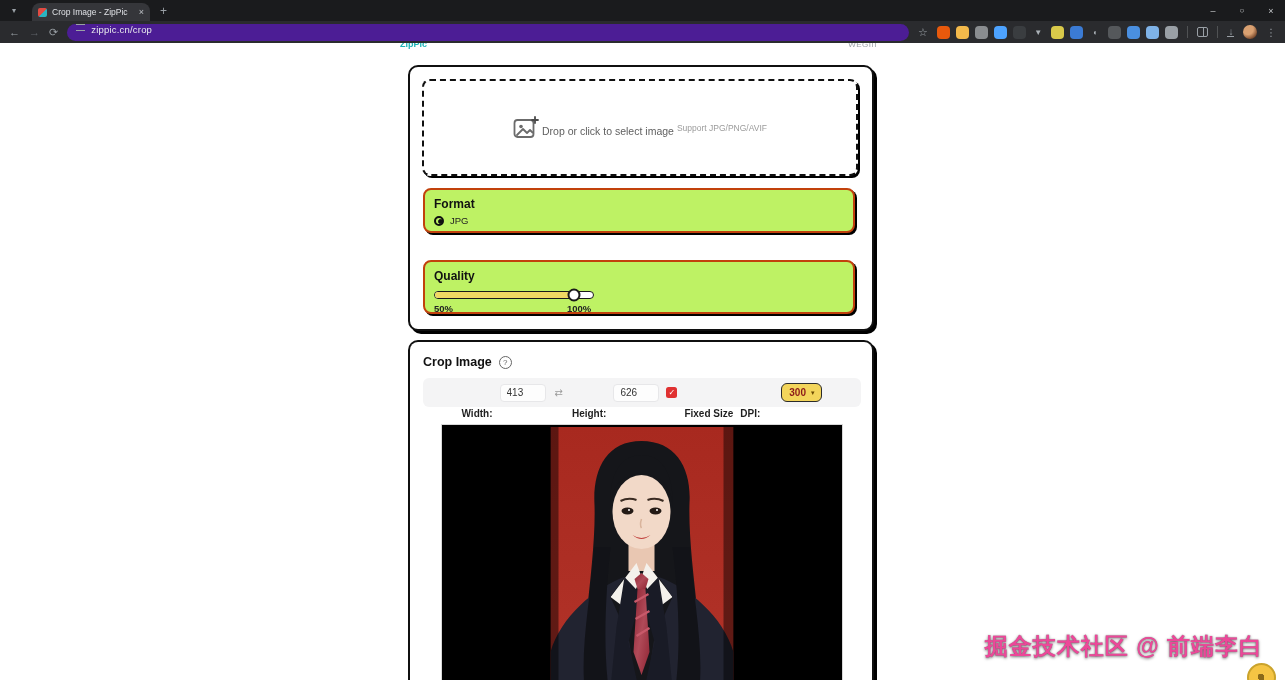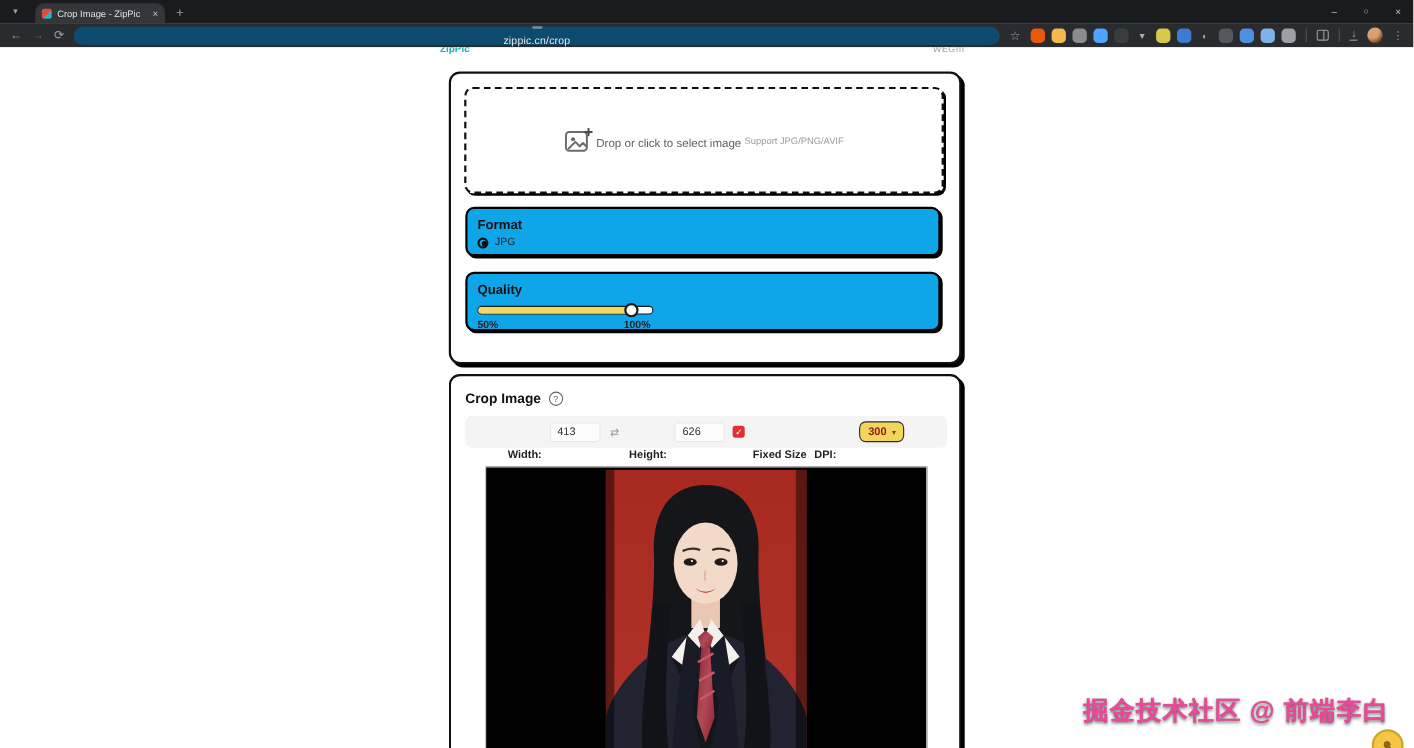--- a/index.html
+++ b/index.html
@@ -23,22 +23,22 @@
   .newtab { color:#9aa0a6; font-size:12px; margin-left:10px; }
   .wincontrols { margin-left:auto; display:flex; align-items:center; gap:17px;
     margin-right:8px; color:#c7c9cc; font-size:9px; }
   .winbtn { width:12px; text-align:center; }
   .winbtn.max { font-size:8px; }
 
   .toolbar { position:absolute; left:0; top:21px; width:100%; height:22px;
     background:#2a2b2e; display:flex; align-items:center; padding:0 9px; gap:9px; }
   .navico { color:#9aa0a6; font-size:11px; line-height:1; }
   .navico.dim { color:#5f6368; }
-  .omnibox { width:868px; height:17px; background:#0c4a6e; border-radius:9px;
-    display:flex; align-items:center; padding:0 9px; gap:6px;flex-direction:column; }
+  .omnibox { width:868px; height:17px; background:#4c1d95; border-radius:9px;
+    display:flex; padding:0 9px; gap:6px; }
   .tune-icon { width:9px; height:7px; display:flex; flex-direction:column;
     justify-content:space-between; }
   .tune-icon i { display:block; height:1px; background:#9aa0a6; }
   .url { color:#e8eaed; font-size:9.5px; letter-spacing:.2px; }
   .star { color:#9aa0a6; font-size:11px; }
   .extrow { display:flex; align-items:center; gap:6px; }
   .ext { width:13px; height:13px; border-radius:4px; display:flex; align-items:center;
     justify-content:center; font-size:8px; color:#e8eaed; flex:none; }
   .vsep { width:1px; height:12px; background:#505254; }
   .bookico { width:12px; height:10px; border:1px solid #9aa0a6; border-radius:2px;
@@ -65,25 +65,25 @@
   .card2 { left:408px; top:297px; width:466px; height:345px; border-bottom:none;
     border-radius:10px 10px 0 0; }
 
   .dropzone { position:absolute; left:12px; top:12px; width:436px; height:97px;
     border:2px dashed #101010; border-radius:8px; box-shadow:2px 2px 0 #000;
     display:flex; flex-direction:row; align-items:center; justify-content:center;
     gap:3px; background:#fff; }
   .dz-title { color:#5f5f5f; font-size:10.5px; margin-top:6px; }
   .dz-sub { color:#9b9b9b; font-size:8.5px;text-align:right; }
 
-  .minibox { position:absolute; left:13px; width:432px; background:#0ea5e9;
-    border:2px solid #000000; border-radius:8px; box-shadow:2px 2px 0 #000;
+  .minibox { position:absolute; left:13px; width:432px; background:#bef264;
+    border:2px solid #c2410c; border-radius:8px; box-shadow:2px 2px 0 #000;
     padding:7px 9px; }
   .fmtbox { top:121px; height:45px; }
-  .qualbox { top:180px; height:54px; }
+  .qualbox { top:193px; height:54px; }
   .boxlabel { font-size:12px; font-weight:700; color:#111; }
   .radio-row { display:flex; align-items:center; gap:6px; margin-top:4px; }
   .radio { width:10px; height:10px; border-radius:50%; border:2px solid #101010;
     position:relative; }
   .radio:after { content:""; position:absolute; left:1.5px; top:1.5px; width:3px;
     height:3px; border:1.5px solid #101010; border-radius:50%; background:#101010; }
   .radio-label { font-size:9.5px; color:#222; }
 
   .slider { position:relative; width:160px; height:8px; border:1.5px solid #1a1a1a;
     border-radius:5px; margin-top:8px; background:#fff; overflow:visible; }

